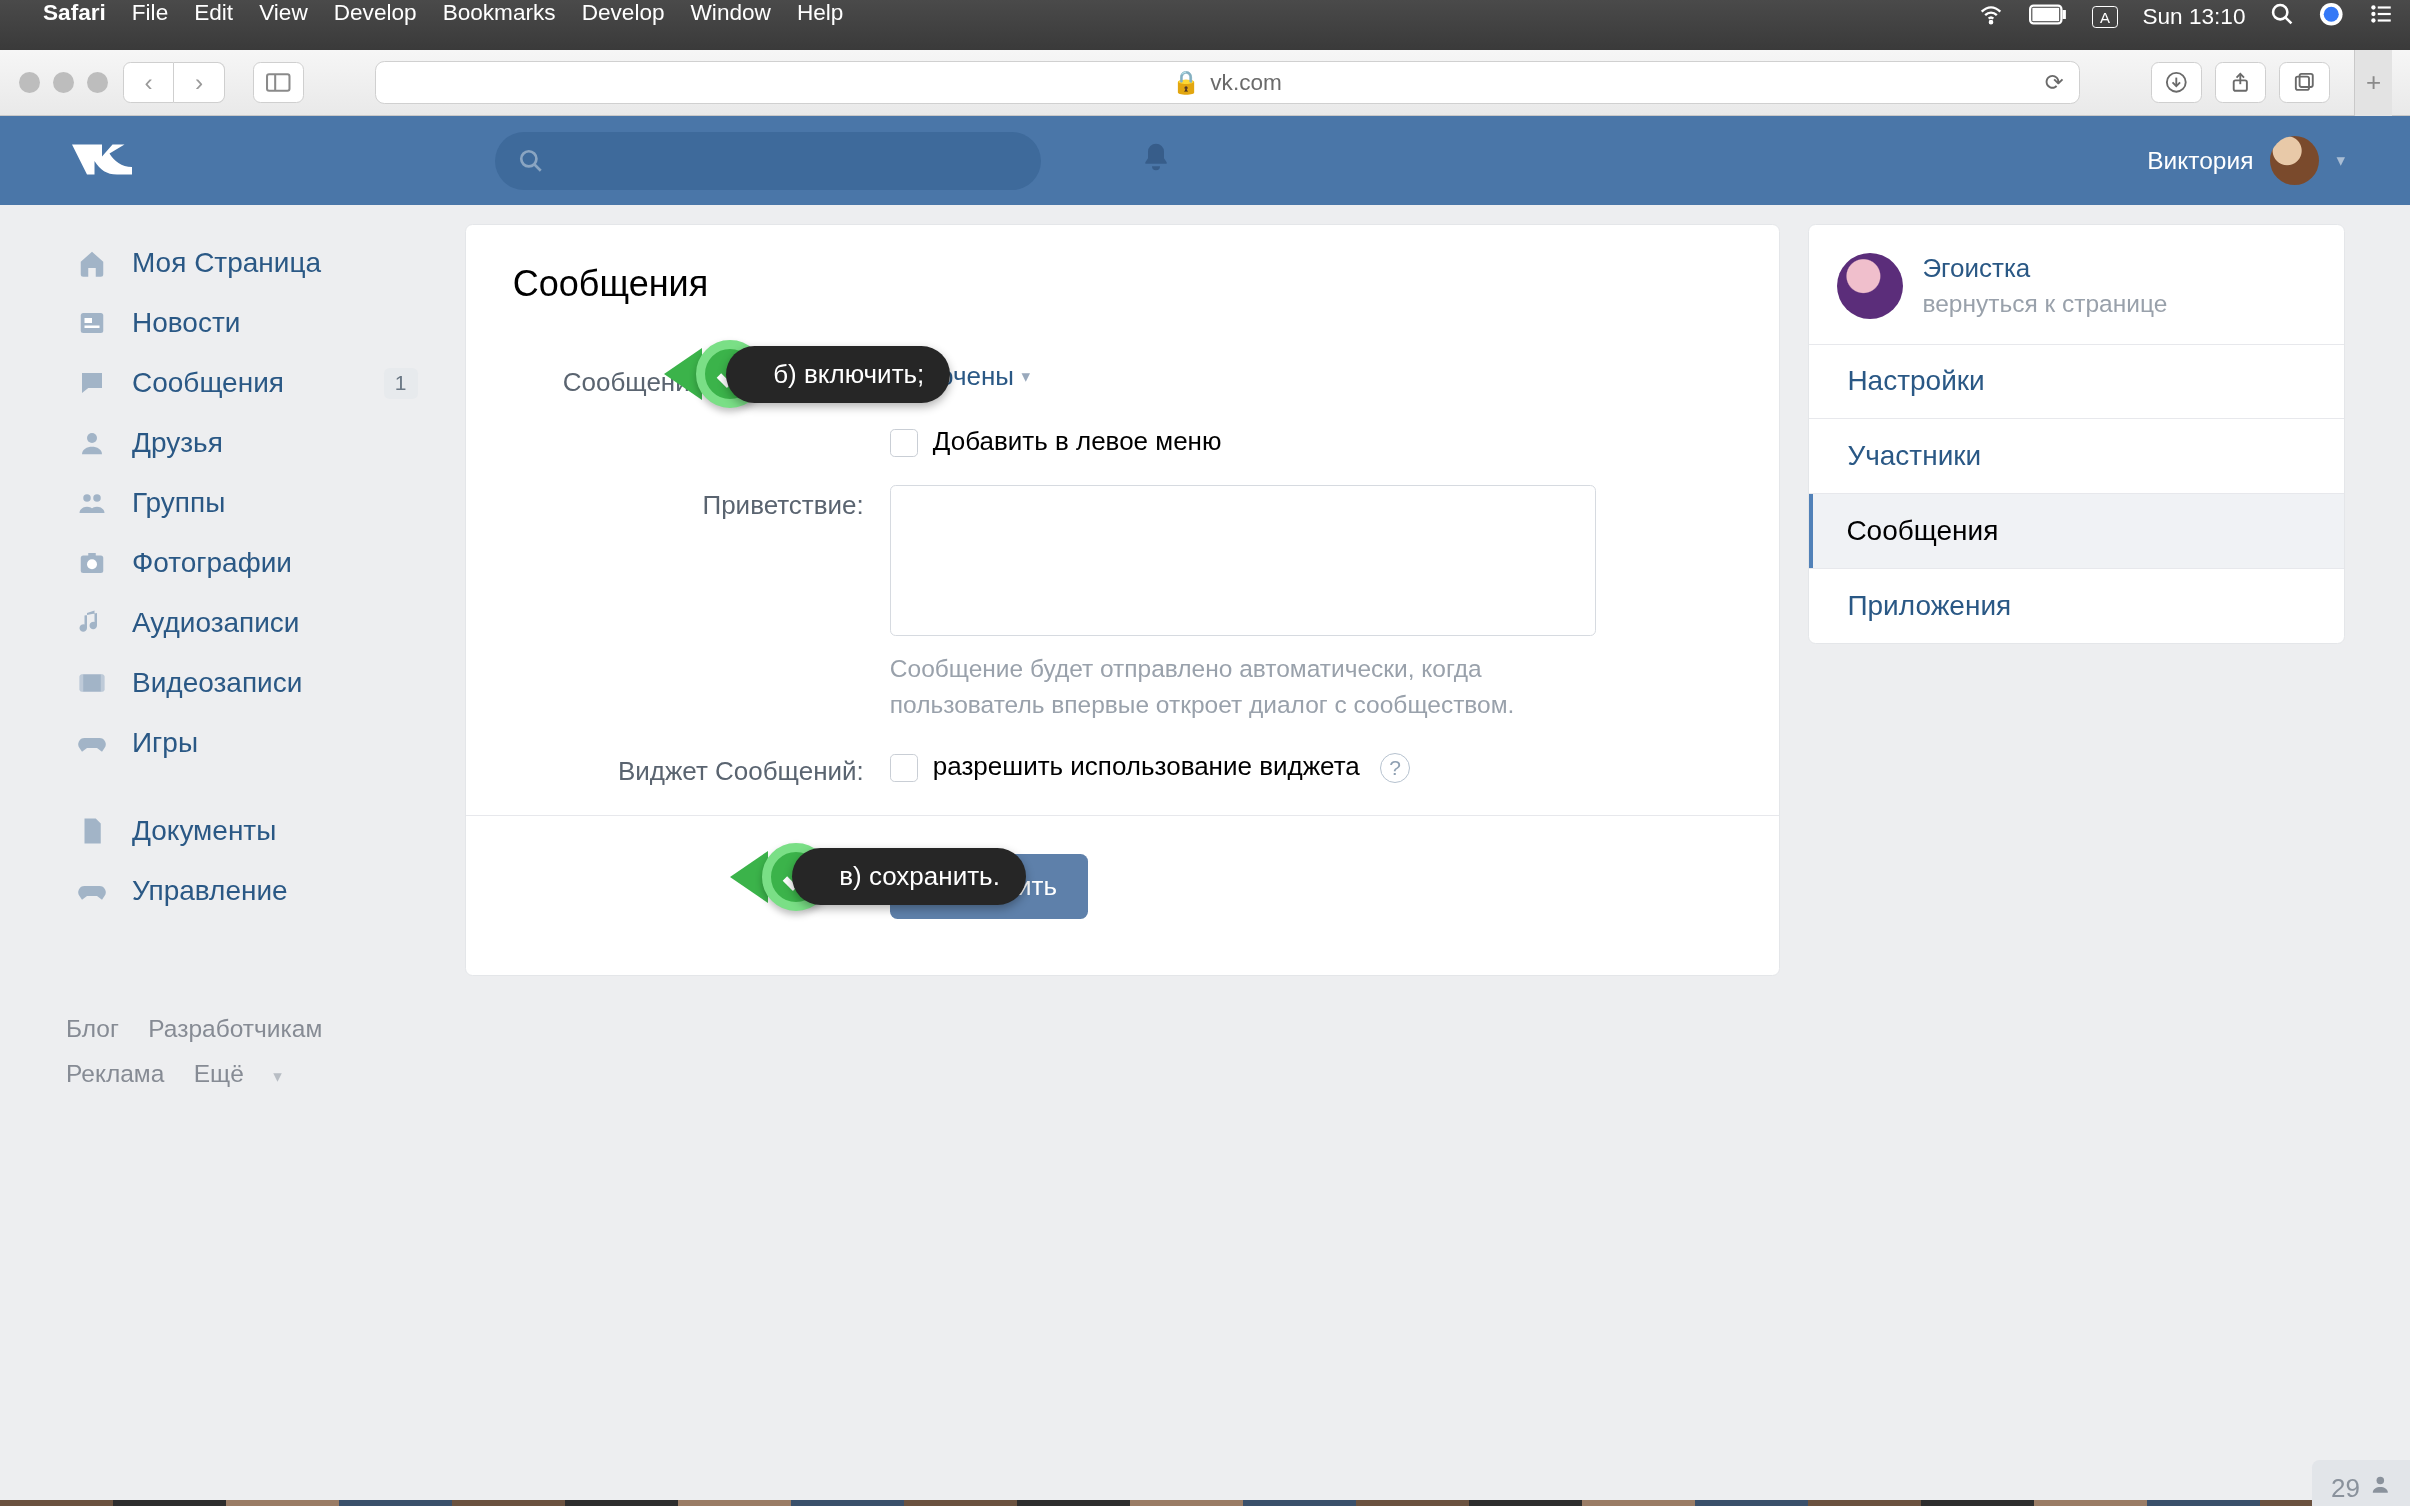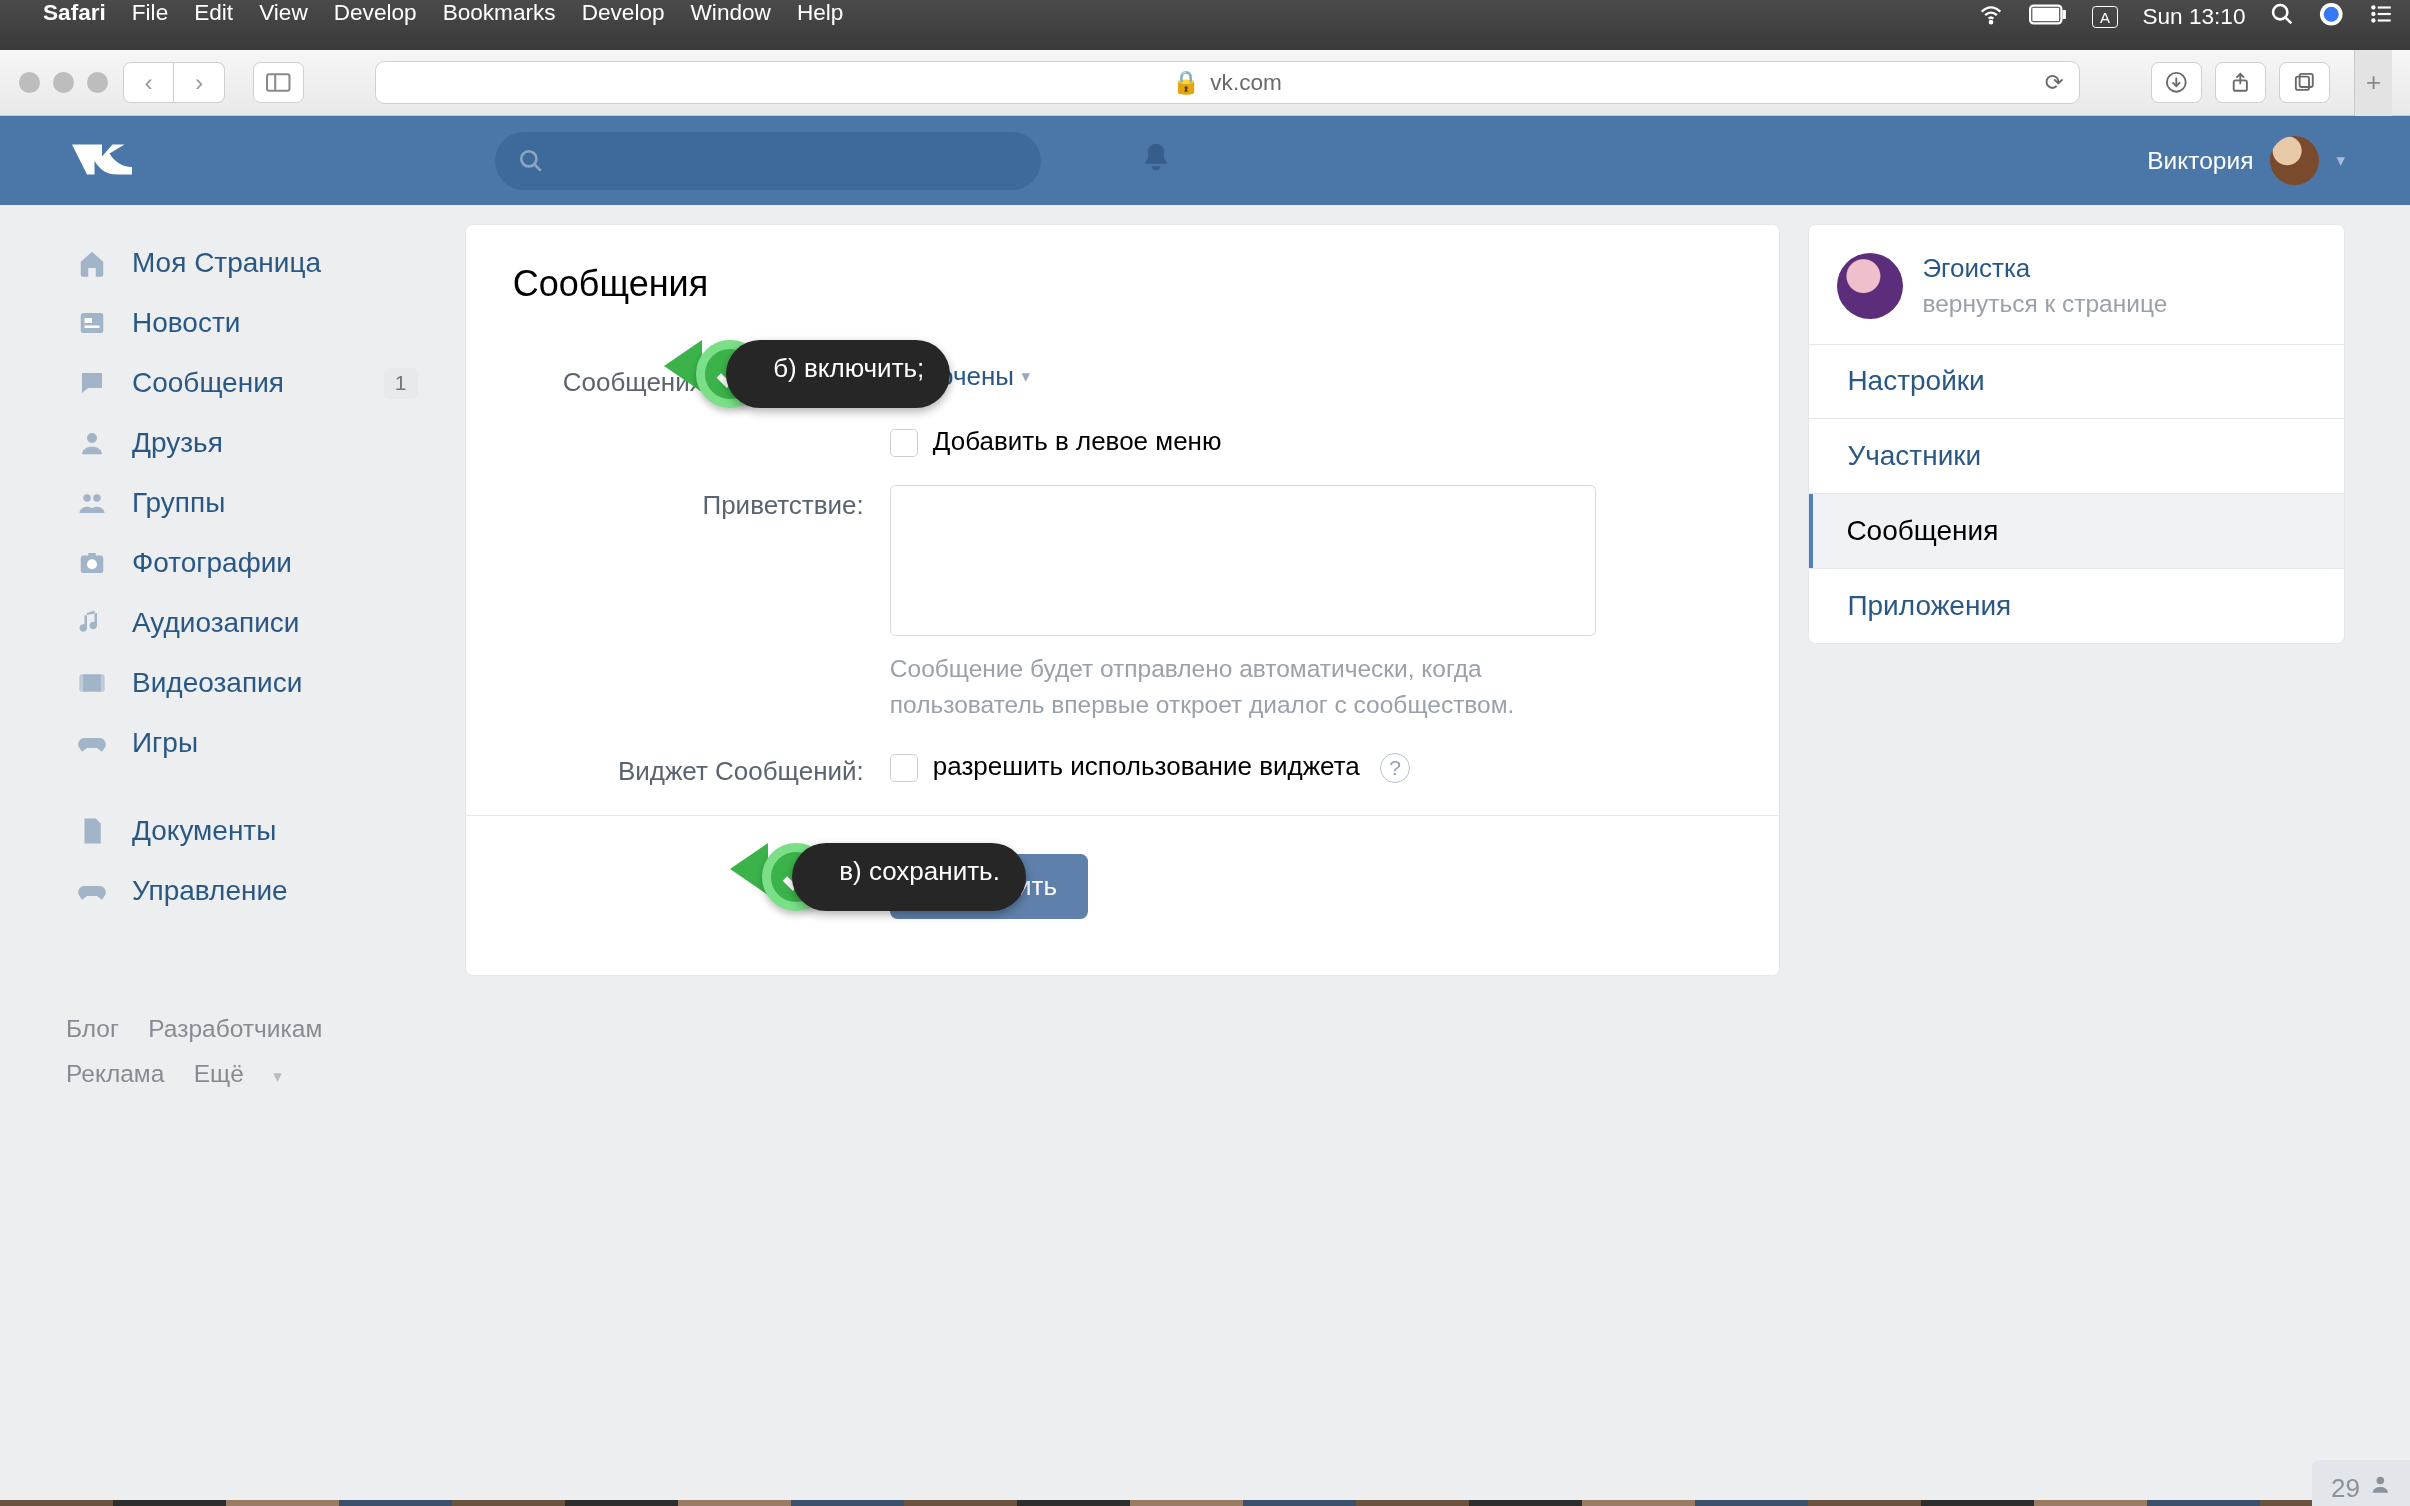--- a/index.html
+++ b/index.html
@@ -68,21 +68,21 @@
   .sidebar { width:546px; background:#fff; border:0.9px solid #e4e6e9; border-radius:7.5px; height:fit-content;}
   .sb-head { display:flex; gap:19px; padding:28px 28px 24.5px 28px;}
   .sb-avatar { width:66px; height:66px; border-radius:50%; background: radial-gradient(circle at 40% 35%, #f0bfcc 0 28%, #5b2d7a 30% 100%);}
   .sb-title { color:#2a5885; font-size:26px;}
   .sb-sub { color:#99a1ab; font-size:24.5px; margin-top:5.6px;}
   .sb-sep { height:0.9px; background:#e7e8ec;}
   .sb-item { padding:21px 38px; color:#2a5885; font-size:28px; cursor:pointer;}
   .sb-item.active { background:#f0f2f5; color:#000; border-left:4.7px solid #5181b8; padding-left:33px;}
 
   
-  .marker { position:absolute; display:flex; z-index:50;}
+  .marker { position:absolute; display:flex; align-items:center; z-index:50;}
   .marker .arrow { width:0; height:0; border-top:26px solid transparent; border-bottom:26px solid transparent; border-right:38px solid #3bb34a;}
   .marker .check { width:68px; height:68px; border-radius:50%; background:#3bb34a; border:9.4px solid #7adf86; display:flex; align-items:center; justify-content:center; margin-left:-5.6px; box-shadow:0 3.8px 7.5px rgba(0,0,0,.25);}
   .marker .check svg { width:38px; height:38px;}
   .marker .label { background:#262626; color:#fff; font-size:26px; padding:13px 26px 13px 47px; border-radius:38px; margin-left:-38px; box-shadow:0 3.8px 9.4px rgba(0,0,0,.3);}
 
   
   .user-count { position:absolute; right:0; bottom:0; background:#e2e5e9; color:#8a929c; font-size:26px; padding:13px 19px; display:flex; align-items:flex-start; gap:9.4px; border-top-left-radius:7.5px;}
 
   
   .bottom-strip { position:absolute; left:0; right:0; bottom:0; height:17px; background:repeating-linear-gradient(90deg,#6b523f 0 113px,#2d2d2d 113px 226px,#9a7c65 226px 339px,#3a506b 339px 452px);}

